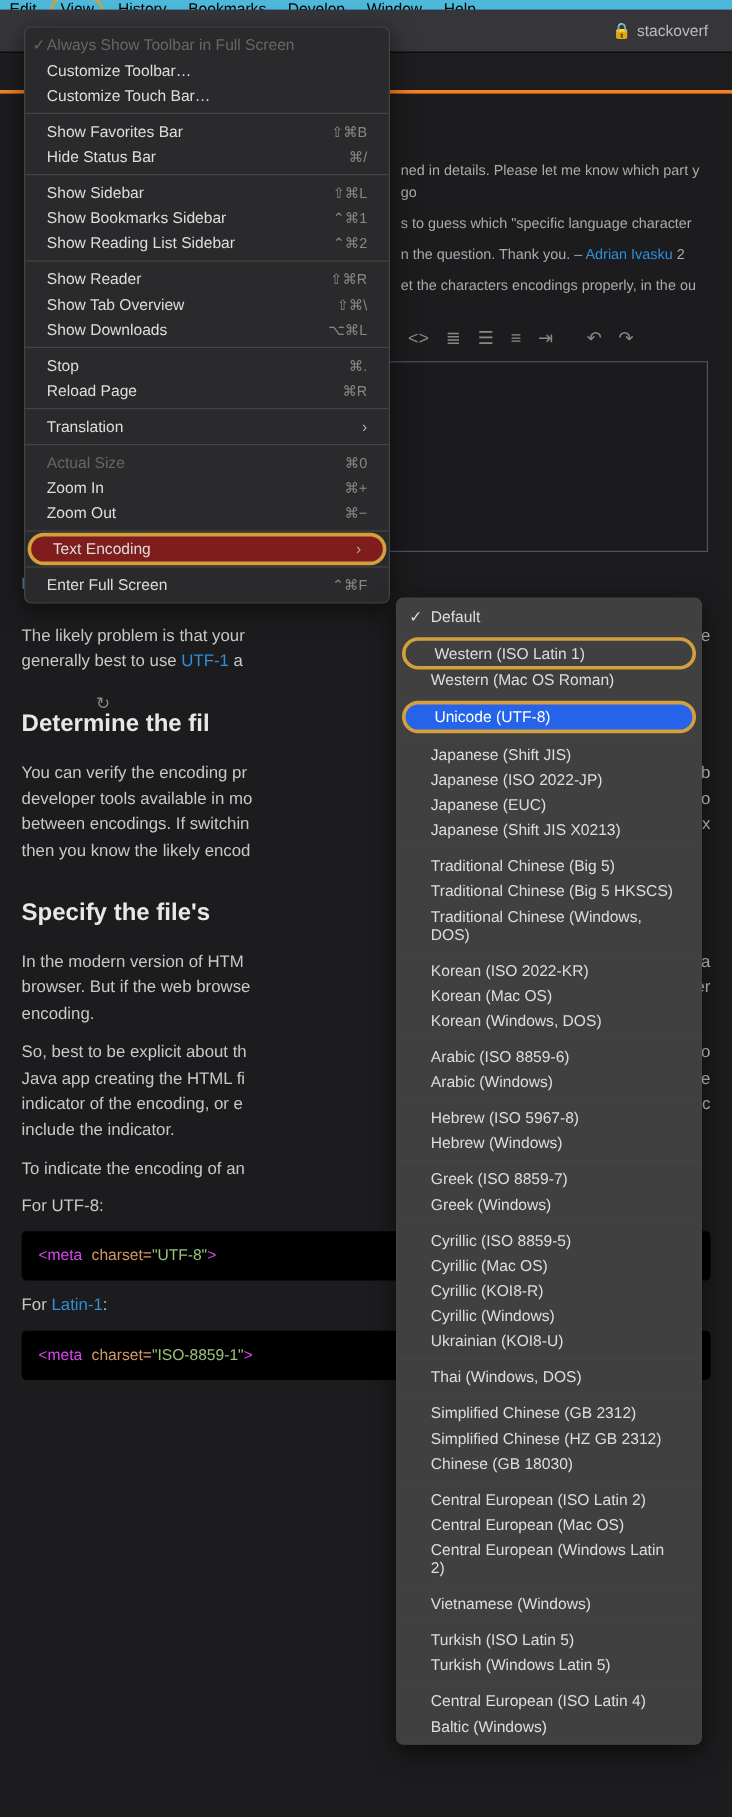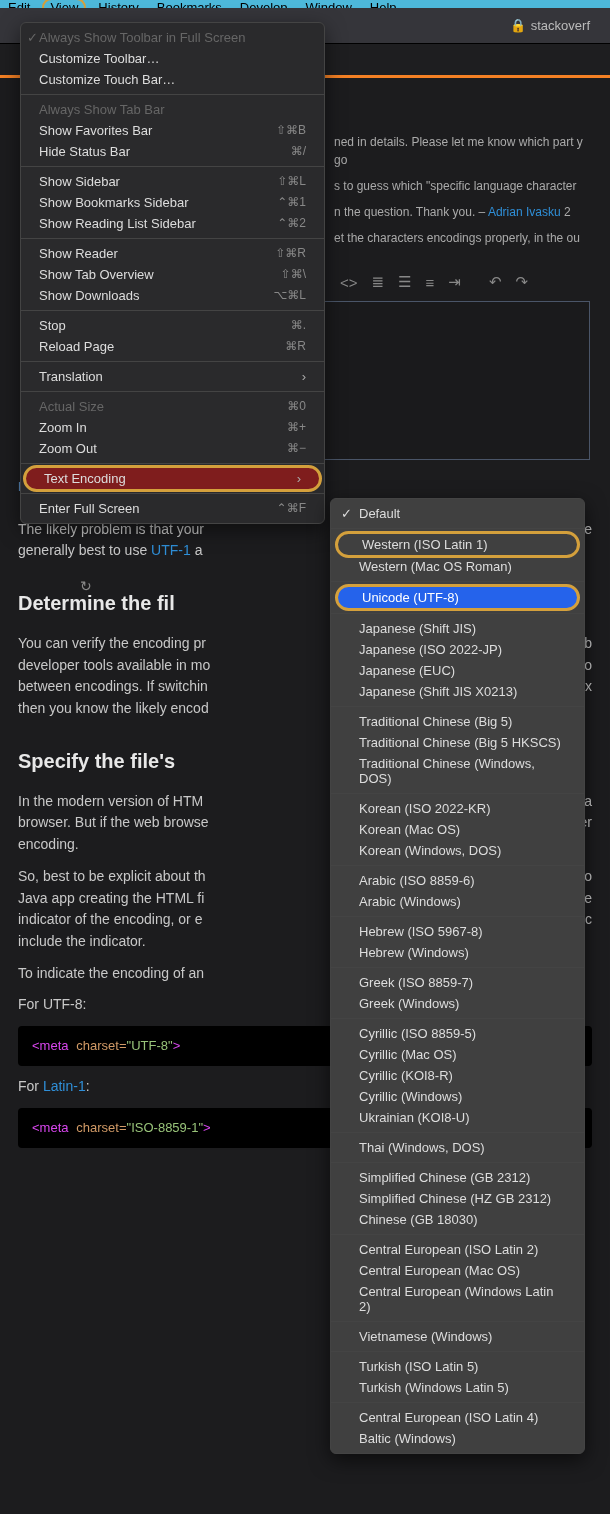--- a/index.html
+++ b/index.html
@@ -3,21 +3,21 @@
 <meta charset="utf-8">
 <style>
 * { margin: 0; padding: 0; box-sizing: border-box; font-family: -apple-system, BlinkMacSystemFont, "Segoe UI", sans-serif; }
 body { background: #1c1c1e; color: #e0e0e0; width: 610px; height: 1514px; overflow: hidden; position: relative; font-size: 14px; }
 
 .menubar { background: #4db8da; height: 22px; display: flex; align-items: flex-start; padding: 0 8px; gap: 18px; color: #000; font-size: 13px; }
 .menubar-item { cursor: default; }
 .menubar-item.highlighted { border: 2px solid #d4a03c; border-radius: 12px; padding: 0 6px; margin: -2px -6px; }
 
 .dropdown { position: absolute; top: 22px; left: 20px; width: 305px; background: #2a2a2c; border: 1px solid #444; border-radius: 6px; box-shadow: 0 6px 20px rgba(0,0,0,0.5); z-index: 100; padding: 4px 0; }
-.dropdown-item { padding: 3px 18px; display: flex; justify-content: space-between; align-items: flex-start; color: #ddd; font-size: 13px; }
+.dropdown-item { padding: 3px 18px; display: flex; justify-content: space-between; align-items: flex-end; color: #ddd; font-size: 13px; }
 .dropdown-item.disabled { color: #666; }
 .dropdown-item.checked::before { content: "✓"; position: absolute; left: 6px; color: #666; }
 .dropdown-sep { height: 1px; background: #444; margin: 4px 0; }
 .dropdown-item.highlighted-item { border: 3px solid #d4a03c; border-radius: 14px; margin: -3px 2px; }
 .dropdown-item.hover { background: #7f1d1d; }
 .shortcut { color: #888; font-size: 12px; }
 .arrow { color: #aaa; }
 
 .submenu { position: absolute; top: 498px; left: 330px; width: 255px; background: #404040; border: 1px solid #444; border-radius: 6px; box-shadow: 0 6px 20px rgba(0,0,0,0.6); z-index: 200; padding: 4px 0; max-height: 1000px; }
 .submenu-item { padding: 3px 18px 3px 28px; color: #ddd; font-size: 13px; position: relative; }
@@ -137,23 +137,20 @@
     <div class="dropdown-item disabled checked">
       <span>Always Show Toolbar in Full Screen</span>
     </div>
     <div class="dropdown-item">
       <span>Customize Toolbar…</span>
     </div>
     <div class="dropdown-item">
       <span>Customize Touch Bar…</span>
     </div>
     <div class="dropdown-sep"></div>
-    <div class="dropdown-item disabled">
-      <span>Always Show Tab Bar</span>
-    </div>
     <div class="dropdown-item">
       <span>Show Favorites Bar</span>
       <span class="shortcut">⇧⌘B</span>
     </div>
     <div class="dropdown-item">
       <span>Hide Status Bar</span>
       <span class="shortcut">⌘/</span>
     </div>
     <div class="dropdown-sep"></div>
     <div class="dropdown-item">

